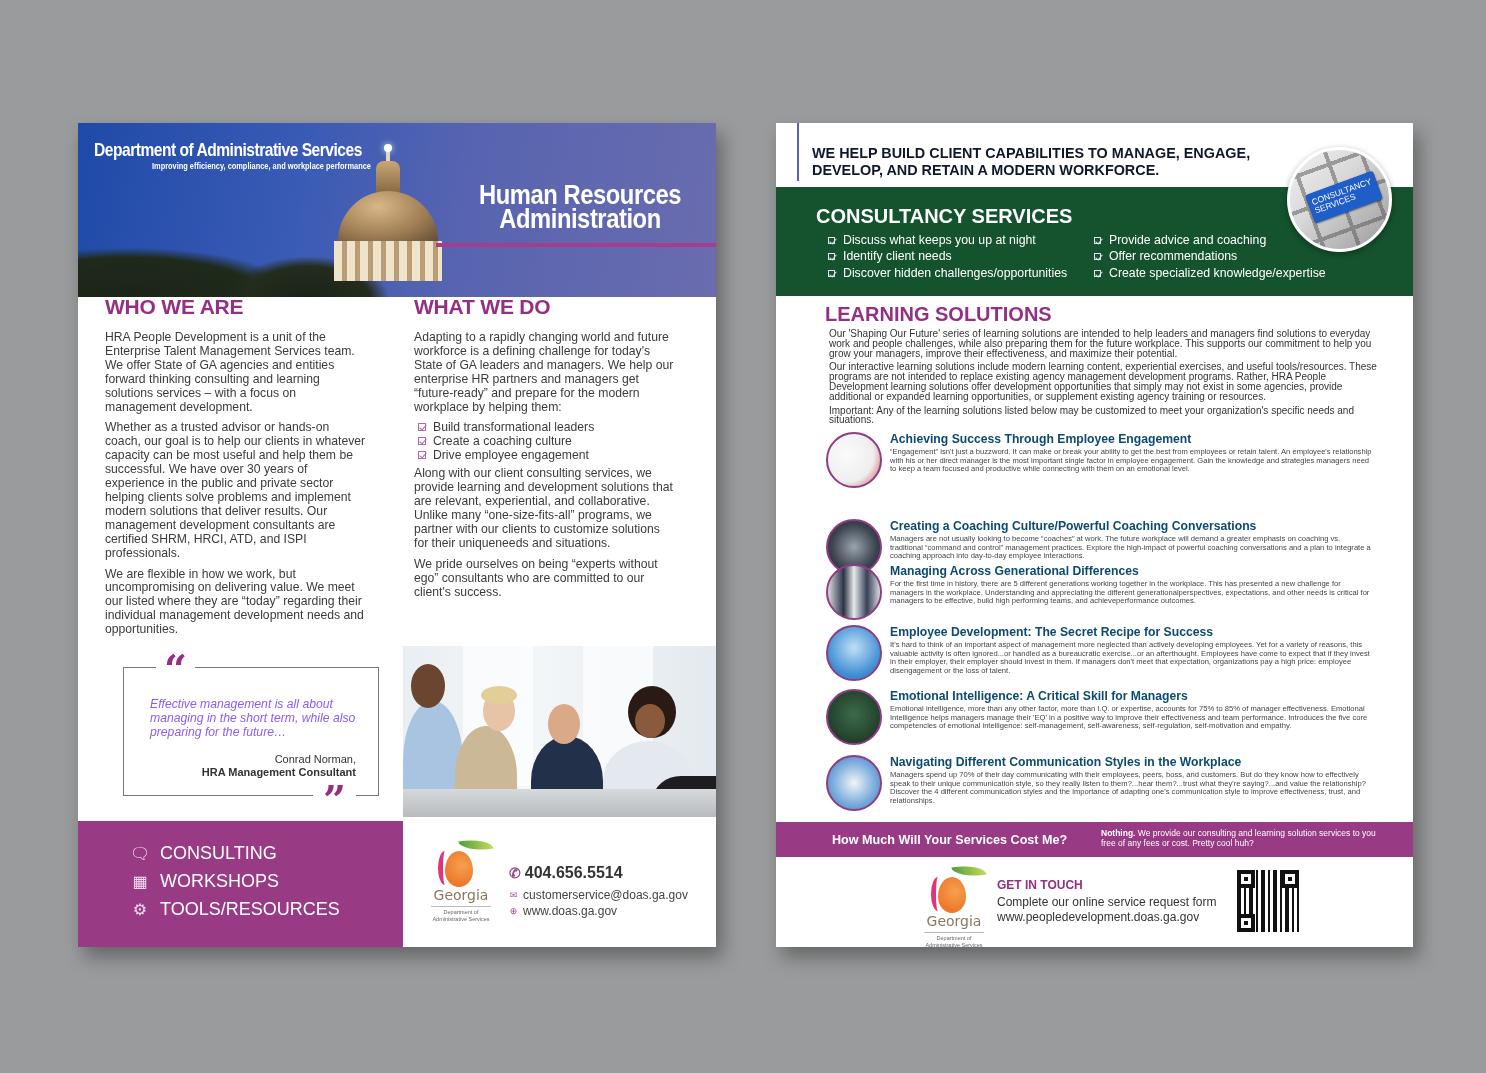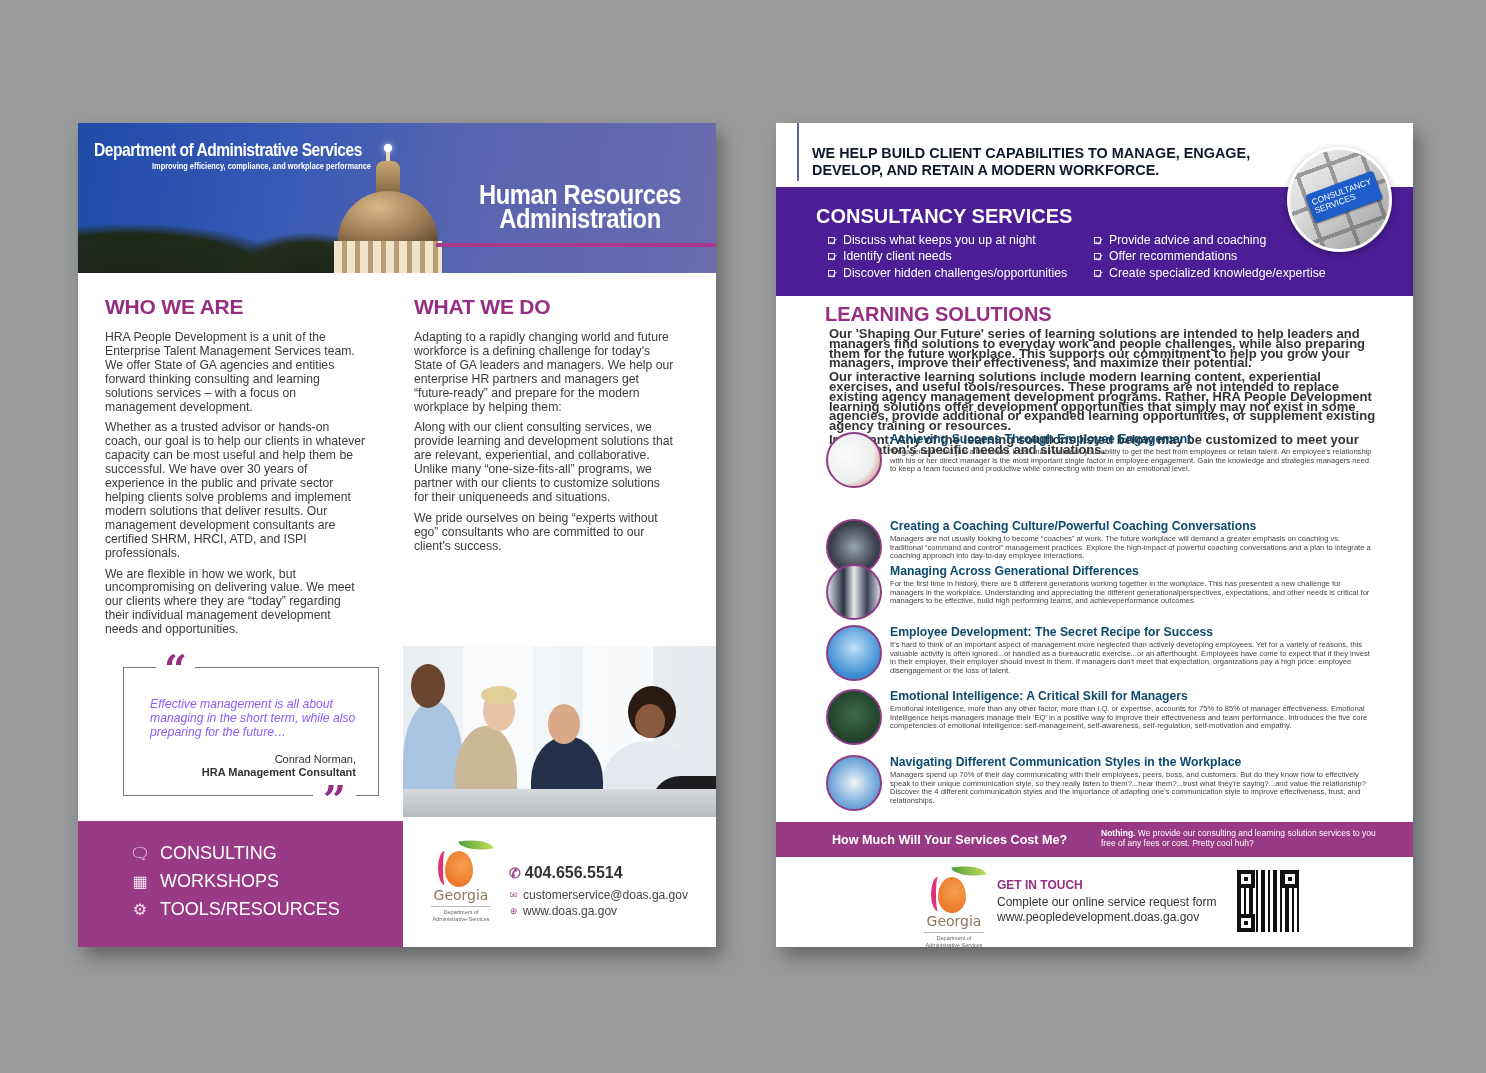--- a/index.html
+++ b/index.html
@@ -12,21 +12,21 @@
   }
   .page {
     position: absolute;
     background: #fff;
     box-shadow: 6px 10px 18px rgba(0,0,0,0.35);
     overflow: hidden;
   }
   
   #left-page { left: 78px; top: 123px; width: 638px; height: 824px; }
   .hero {
-    position: absolute; left: 0; top: 0; width: 638px; height: 150px;
+    position: absolute; left: 0; top: 0; width: 638px; height: 174px;
     background: linear-gradient(100deg, #1f4aa8 0%, #3a5bb5 35%, #5764b0 60%, #6a6cae 100%);
     overflow: hidden;
     padding-left: 25px;
   }
   .hero .trees {
     position: absolute; left: -20px; bottom: -30px; width: 240px; height: 80px;
     background: radial-gradient(ellipse at 30% 60%, #1c2418 0%, #1f2a1b 55%, rgba(31,42,27,0) 70%);
   }
   .hero .trees2 {
     position: absolute; left: 150px; bottom: -20px; width: 160px; height: 60px;
@@ -145,21 +145,21 @@
   .phone-line .ph-icon { color: #a0478f; font-size: 14px; margin-right: 4px; }
   .contact-line { position: absolute; left: 106px; display: flex; align-items: center; font-size: 12px; color: #444; }
   .contact-line .c-icon { color: #a0478f; font-size: 9px; margin-right: 5px; width: 9px; text-align:center; }
 
   
   #right-page { left: 776px; top: 123px; width: 637px; height: 824px; }
   .tagline-rule { position: absolute; left: 21px; top: 0; width: 2px; height: 58px; background: #5b62a8; }
   .tagline {
     position: absolute; left: 36px; top: 22px; width: 470px; color: #0f172a; font-weight: bold; font-size: 14.4px; line-height: 16.5px;
   }
-  .cs-band { position: absolute; left: 0; top: 64px; width: 637px; height: 109px; background: #4c1d95; }
+  .cs-band { position: absolute; left: 0; top: 64px; width: 637px; height: 109px; background: #14532d; }
   .cs-title { position: absolute; left: 40px; top: 18px; color: #fff; font-size: 20px; font-weight: bold; }
   .cs-list { position: absolute; top: 45px; list-style: none; }
   .cs-list li { color: #fff; font-size: 12.3px; line-height: 16.4px; display: flex; align-items: center; }
   .cs-list .checkbox-icon { border-color: #dfe0f0; width: 7px; height: 7px; margin-right: 8px; }
   .cs-list .checkbox-icon::after { border-color: #dfe0f0; }
   .keyboard-circle {
     position: absolute; left: 511px; top: 24px; width: 105px; height: 105px; border-radius: 50%;
     background: linear-gradient(135deg, #f2f2f2 0%, #d9d9d9 40%, #9a9a9a 100%);
     border: 3px solid #fff; box-shadow: 0 2px 6px rgba(0,0,0,.35); overflow: hidden;
   }
@@ -170,21 +170,21 @@
       repeating-linear-gradient(70deg, transparent 0 30px, #555 30px 34px);
     opacity: .5;
   }
   .keyboard-circle .key-blue {
     position: absolute; left: 18px; top: 32px; width: 72px; height: 30px; background: #1f5dc8;
     transform: rotate(-20deg); border-radius: 3px; color: #fff; font-size: 8.5px; line-height: 9px; padding: 5px 4px;
     box-shadow: 0 1px 2px rgba(0,0,0,.5);
   }
   .ls-title { position: absolute; left: 49px; top: 180px; color: #962f83; font-size: 20px; font-weight: bold; }
   .ls-intro { position: absolute; left: 53px; top: 206px; width: 548px; }
-  .ls-intro p { font-size: 13px; line-height: 9.8px; color: #333; margin-bottom: 4px; font-weight: bold; }
+  .ls-intro p { font-size: 10px; line-height: 9.8px; color: #333; margin-bottom: 4px; }
   .solution { position: absolute; left: 50px; width: 550px; height: 62px; }
   .solution .sol-img {
     position: absolute; left: 0; top: 0; width: 56px; height: 56px; border-radius: 50%;
     border: 2px solid #8e3c84; overflow: hidden;
   }
   .solution .sol-title { position: absolute; left: 64px; top: 0; font-weight: bold; font-size: 12.2px; color: #0c4a6e; white-space: nowrap; }
   .solution .sol-desc { position: absolute; left: 64px; top: 16px; width: 484px; font-size: 7.6px; line-height: 8.7px; color: #444; }
   .cost-band { position: absolute; left: 0; top: 699px; width: 637px; height: 35px; background: #983a84; }
   .cost-q { position: absolute; left: 56px; top: 11px; color: #fff; font-weight: bold; font-size: 12.6px; }
   .cost-a { position: absolute; left: 325px; top: 7px; width: 290px; color: #fff; font-size: 8.5px; line-height: 9.6px; }
@@ -220,26 +220,40 @@
       <div>Human Resources</div>
       <div>Administration</div>
     </div>
     <div class="hero-rule"></div>
   </div>
 
   <section class="col" id="who-col">
     <h2>WHO WE ARE</h2>
     <p>HRA People Development is a unit of the Enterprise Talent Management Services team. We offer State of GA agencies and entities forward thinking consulting and learning solutions services – with a focus on management development.</p>
     <p>Whether as a trusted advisor or hands-on coach, our goal is to help our clients in whatever capacity can be most useful and help them be successful. We have over 30 years of experience in the public and private sector helping clients solve problems and implement modern solutions that deliver results. Our management development consultants are certified SHRM, HRCI, ATD, and ISPI professionals.</p>
-    <p>We are flexible in how we work, but uncompromising on delivering value. We meet our clients where they are “today” regarding their individual management development needs and opportunities.</p>
+    <p>We are flexible in how we work, but uncompromising on delivering value. We meet our listed where they are “today” regarding their individual management development needs and opportunities.</p>
   </section>
 
   <section class="col" id="what-col">
     <h2>WHAT WE DO</h2>
     <p>Adapting to a rapidly changing world and future workforce is a defining challenge for today's State of GA leaders and managers. We help our enterprise HR partners and managers get “future-ready” and prepare for the modern workplace by helping them:</p>
+    <ul class="checklist">
+      <li>
+          <span class="checkbox-icon"></span>
+          <span>Build transformational leaders</span>
+        </li>
+      <li>
+          <span class="checkbox-icon"></span>
+          <span>Create a coaching culture</span>
+        </li>
+      <li>
+          <span class="checkbox-icon"></span>
+          <span>Drive employee engagement</span>
+        </li>
+    </ul>
     <p>Along with our client consulting services, we provide learning and development solutions that are relevant, experiential, and collaborative. Unlike many “one-size-fits-all” programs, we partner with our clients to customize solutions for their uniqueneeds and situations.</p>
     <p>We pride ourselves on being “experts without ego” consultants who are committed to our client's success.</p>
   </section>
 
   <div class="quote-box">
     <span class="quote-open">“</span>
     <div class="quote-text">Effective management is all about managing in the short term, while also preparing for the future…</div>
     <div class="quote-author">
       <div>Conrad Norman,</div>
       <div class="role">HRA Management Consultant</div>

